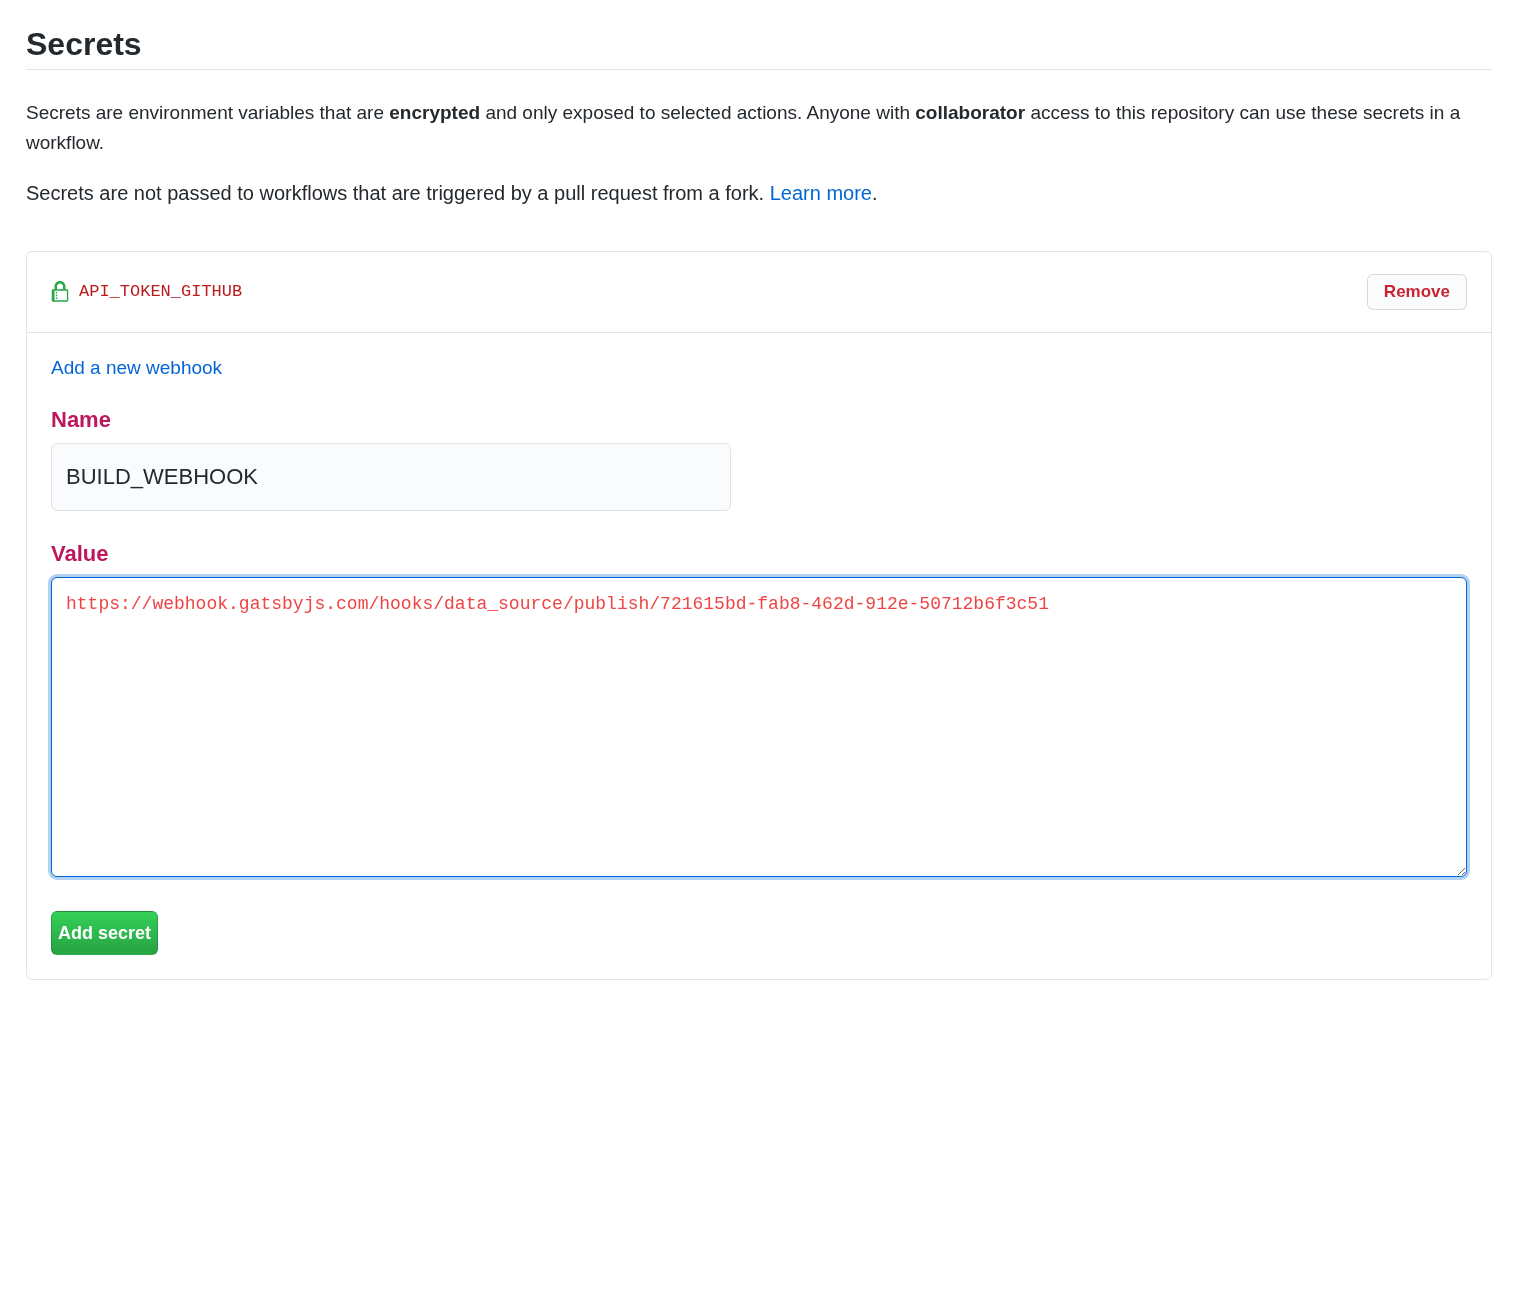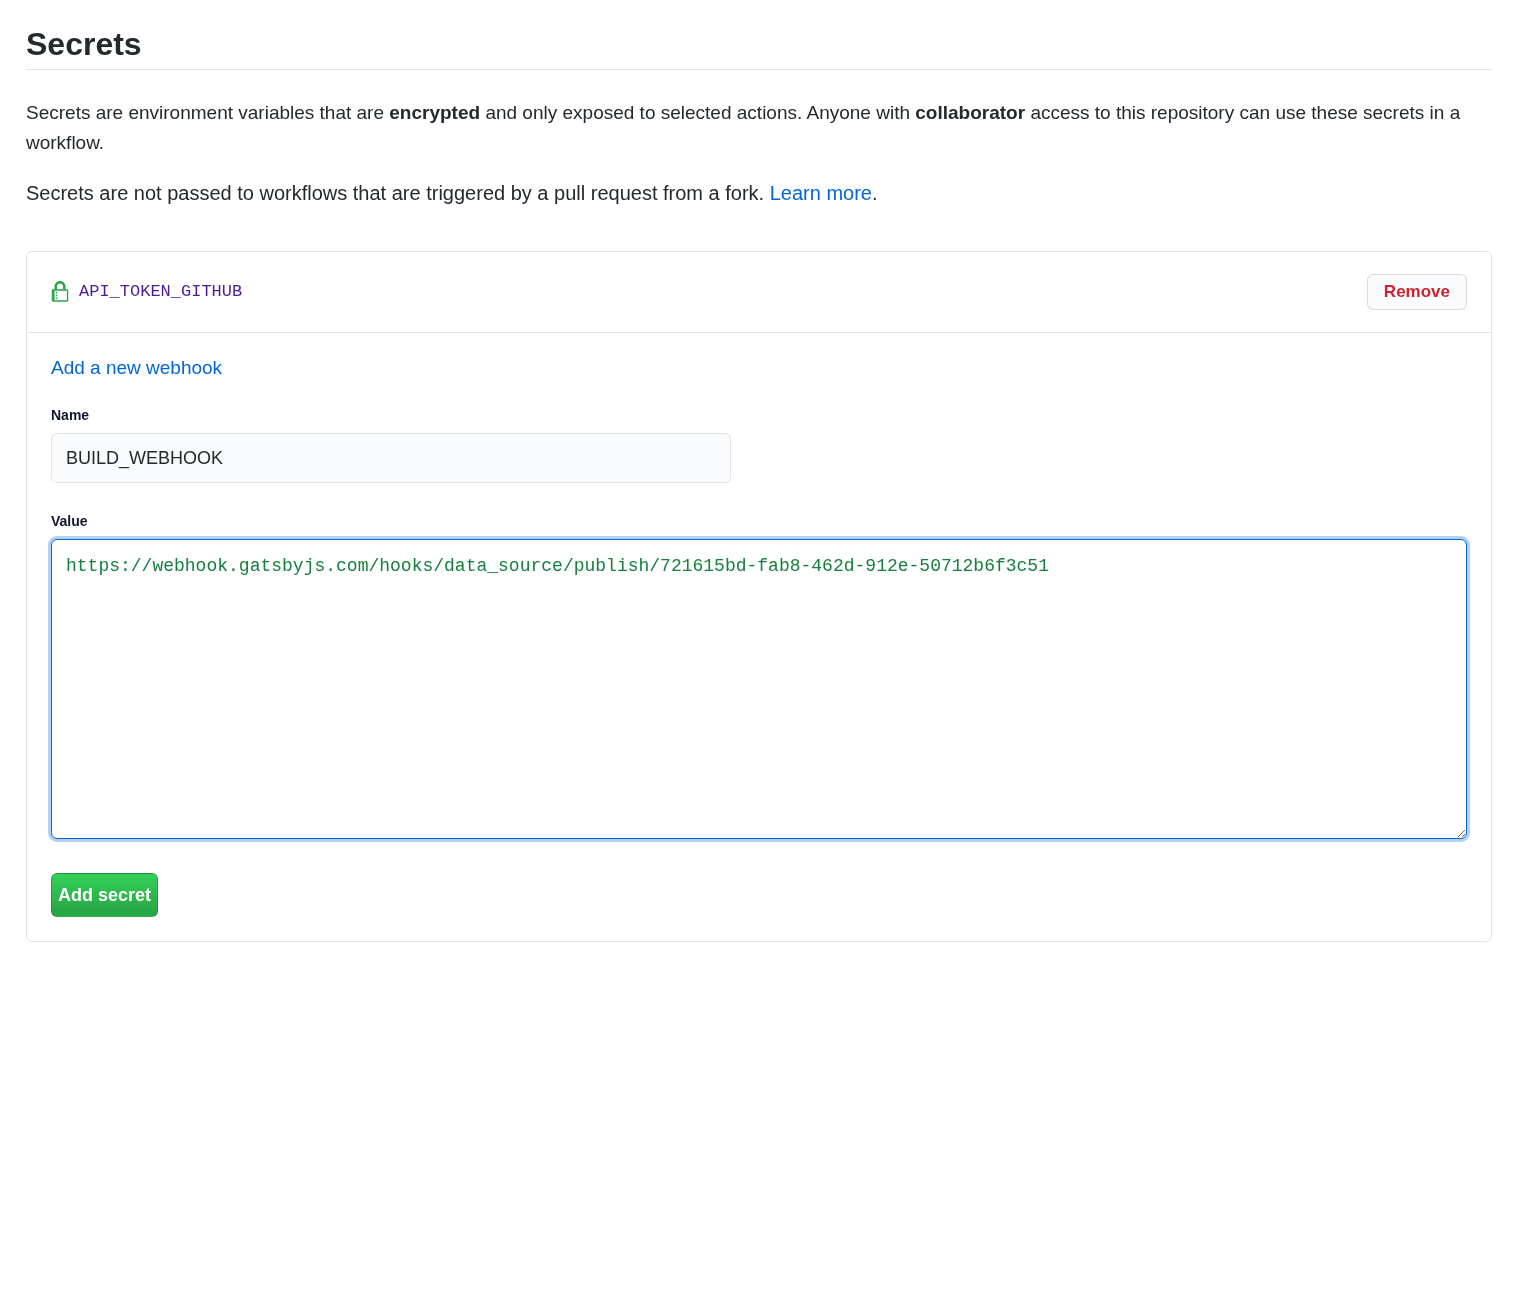--- a/index.html
+++ b/index.html
@@ -60,21 +60,21 @@
     }
     .lock-icon {
       width: 18px;
       height: 22px;
       fill: #28a745;
       flex-shrink: 0;
     }
     .secret-name {
       font-family: "SFMono-Regular", Consolas, "Liberation Mono", Menlo, monospace;
       font-size: 17px;
-      color: #4c1d95;
+      color: #b91c1c;
       font-weight: 500;
     }
     .btn {
       display: inline-block;
       padding: 6px 16px;
       font-size: 17px;
       font-weight: 600;
       line-height: 22px;
       border-radius: 6px;
       cursor: pointer;
@@ -97,48 +97,48 @@
     .add-secret-link {
       color: #0366d6;
       font-size: 19px;
       text-decoration: none;
       display: inline-block;
       margin-bottom: 28px;
       cursor: pointer;
     }
     .form-label {
       display: block;
-      font-size: 14px;
+      font-size: 22px;
       font-weight: 600;
-      color: #0f172a;
+      color: #be185d;
       margin-bottom: 10px;
     }
     .form-input {
       width: 62%;
       max-width: 680px;
-      padding: 12px 14px;
-      font-size: 18px;
+      padding: 21px 14px;
+      font-size: 22px;
       line-height: 24px;
       color: #24292e;
       background: #fafbfc;
       border: 1px solid #e1e4e8;
       border-radius: 6px;
       outline: none;
     }
     .form-group {
       margin-bottom: 30px;
     }
     .form-textarea {
       width: 100%;
       min-height: 300px;
       padding: 12px 14px;
       font-family: "SFMono-Regular", Consolas, "Liberation Mono", Menlo, monospace;
       font-size: 18px;
       line-height: 1.6;
-      color: #15803d;
+      color: #ef4444;
       background: #ffffff;
       border: 1px solid #0366d6;
       border-radius: 6px;
       box-shadow: 0 0 0 3px rgba(3,102,214,0.3);
       outline: none;
       resize: both;
     }
     .form-actions {
       margin-top: 6px;
     }

